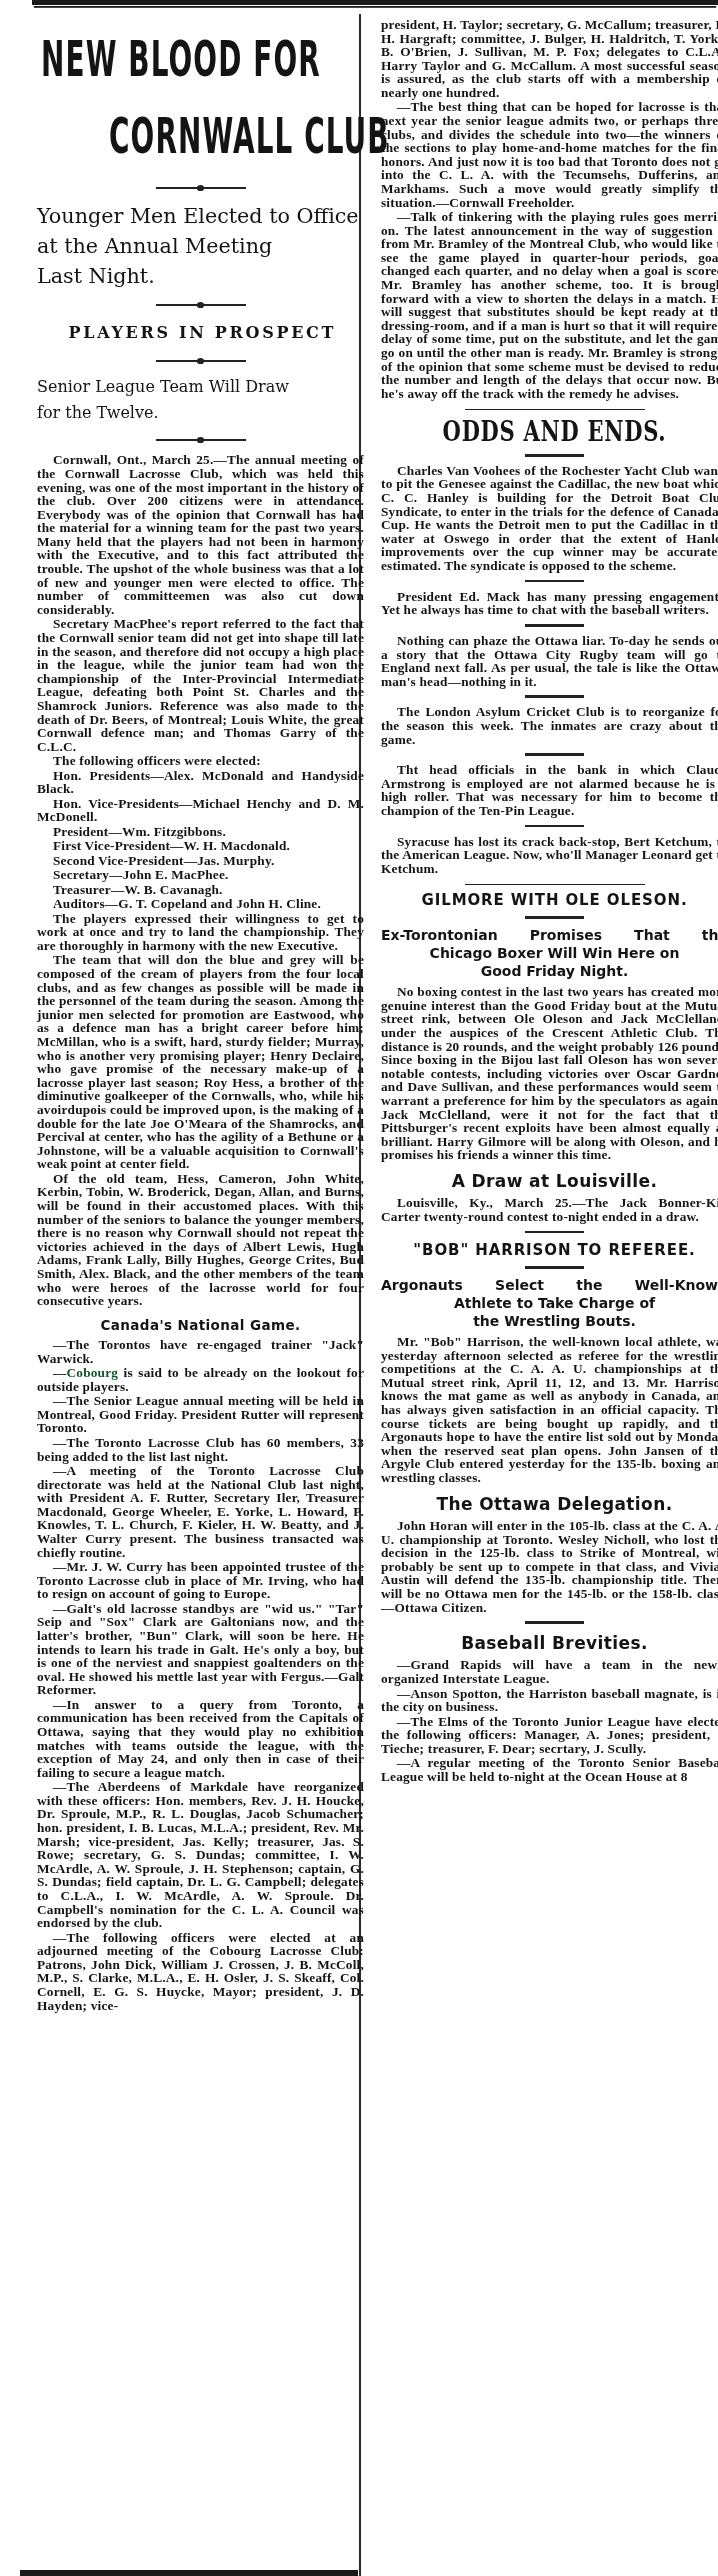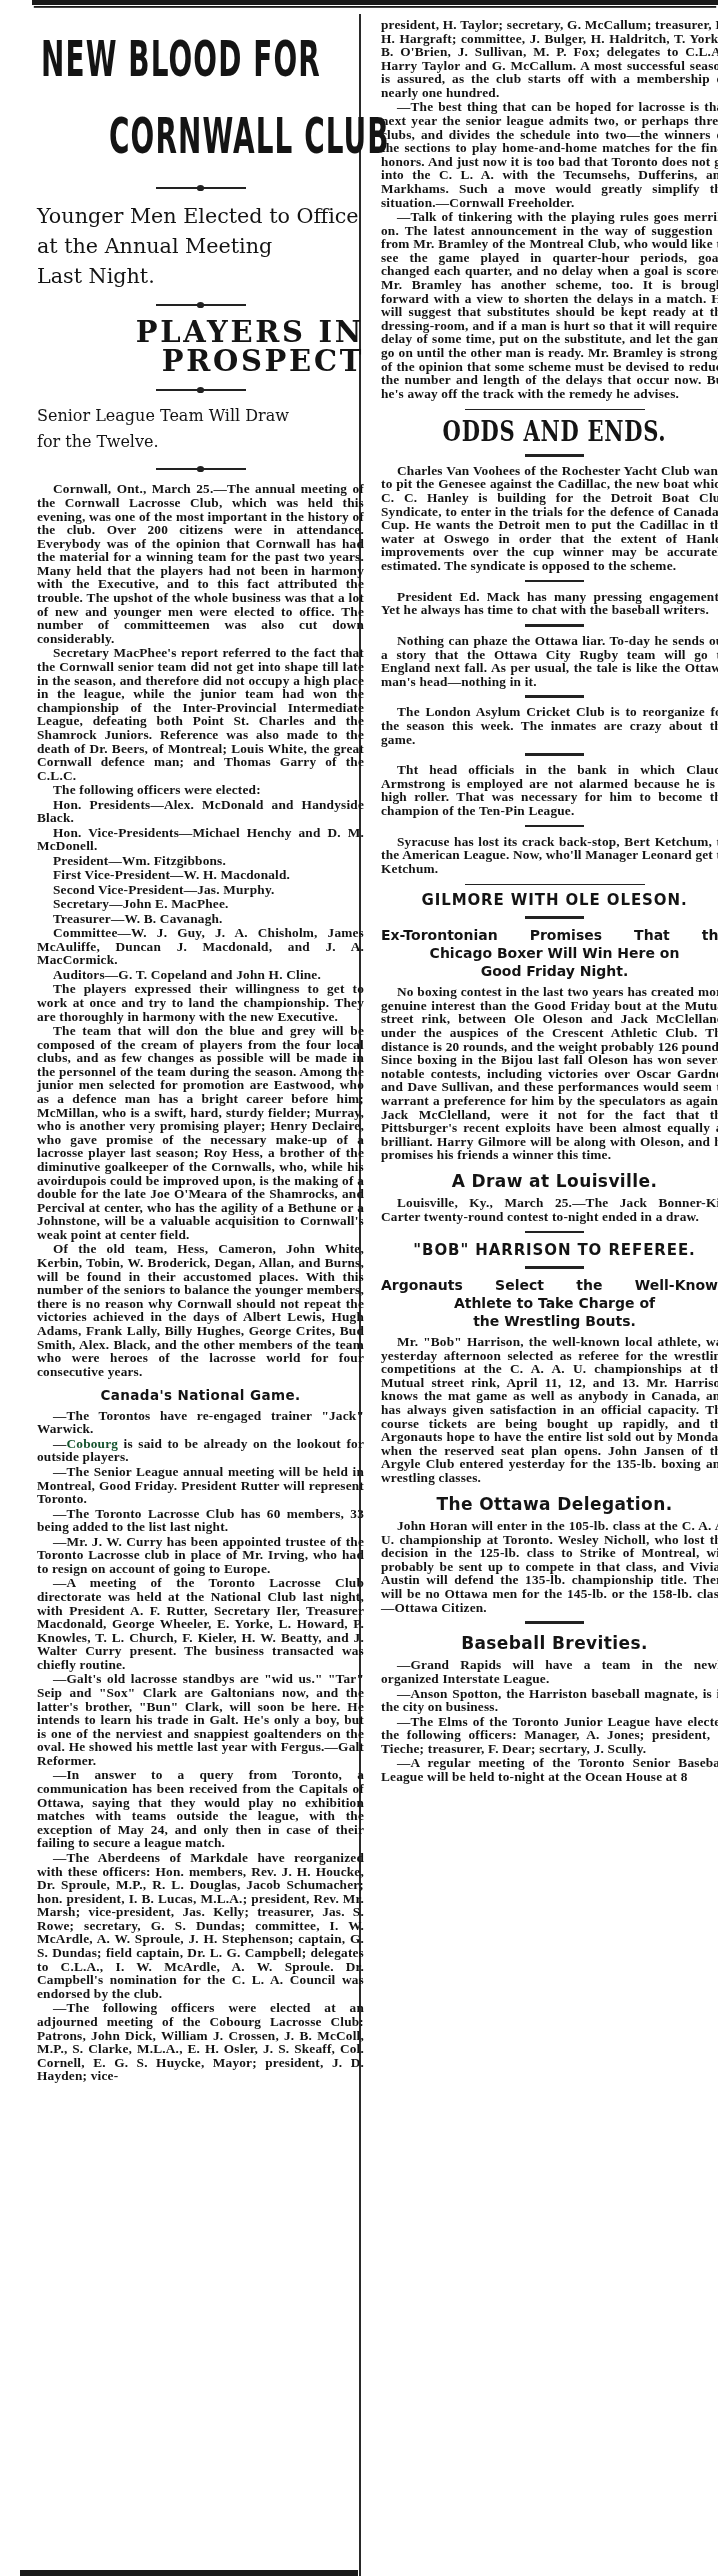--- a/index.html
+++ b/index.html
@@ -35,21 +35,21 @@
 
   .dash-sep { width: 90px; height: 1.8px; background: #222; margin: 12.6px auto; position: relative; }
   .dash-sep::after { content: ""; position: absolute; left: 41px; top: -1.8px; width: 7.2px; height: 5.4px; background: #222; border-radius: 50%; }
 
   .deck {
     font-family: "DejaVu Serif", "Liberation Serif", serif;
     text-align: left; margin: 0;
   }
   .deck.d1 { font-size: 20.7px; line-height: 30px; }
   .deck.d2 {
-    font-size: 29px; line-height: 29px; letter-spacing: 2.7px; text-align: right; padding-left: 3.6px; font-weight: bold;
+    font-size: 16px; line-height: 29px; letter-spacing: 2.7px; text-align: center; padding-left: 3.6px; font-weight: bold;
     font-family: "DejaVu Serif", serif;
   }
   .deck.d3 { font-size: 16px; line-height: 26px; }
 
   .body-text {
     font-family: "Liberation Serif", "DejaVu Serif", serif;
     font-weight: bold; font-size: 13.3px; line-height: 13.6px;
     text-align: justify; margin: 0 0 0.9px 0; text-indent: 16px;
     letter-spacing: 0.2px;
   }
@@ -103,34 +103,33 @@
   <p class="body-text">Cornwall, Ont., March 25.—The annual meeting of the Cornwall Lacrosse Club, which was held this evening, was one of the most important in the history of the club. Over 200 citizens were in attendance. Everybody was of the opinion that Cornwall has had the material for a winning team for the past two years. Many held that the players had not been in harmony with the Executive, and to this fact attributed the trouble. The upshot of the whole business was that a lot of new and younger men were elected to office. The number of committeemen was also cut down considerably.</p>
   <p class="body-text">Secretary MacPhee's report referred to the fact that the Cornwall senior team did not get into shape till late in the season, and therefore did not occupy a high place in the league, while the junior team had won the championship of the Inter-Provincial Intermediate League, defeating both Point St. Charles and the Shamrock Juniors. Reference was also made to the death of Dr. Beers, of Montreal; Louis White, the great Cornwall defence man; and Thomas Garry of the C.L.C.</p>
   <p class="body-text">The following officers were elected:</p>
   <p class="body-text">Hon. Presidents—Alex. McDonald and Handyside Black.</p>
   <p class="body-text">Hon. Vice-Presidents—Michael Henchy and D. M. McDonell.</p>
   <p class="body-text">President—Wm. Fitzgibbons.</p>
   <p class="body-text">First Vice-President—W. H. Macdonald.</p>
   <p class="body-text">Second Vice-President—Jas. Murphy.</p>
   <p class="body-text">Secretary—John E. MacPhee.</p>
   <p class="body-text">Treasurer—W. B. Cavanagh.</p>
-  <p class="body-text">Committee—W. J. Guy, J. A. Chisholm, James McAuliffe, Duncan J. Macdonald, and J. A. MacCormick.</p>
   <p class="body-text">Auditors—G. T. Copeland and John H. Cline.</p>
   <p class="body-text">The players expressed their willingness to get to work at once and try to land the championship. They are thoroughly in harmony with the new Executive.</p>
   <p class="body-text">The team that will don the blue and grey will be composed of the cream of players from the four local clubs, and as few changes as possible will be made in the personnel of the team during the season. Among the junior men selected for promotion are Eastwood, who as a defence man has a bright career before him; McMillan, who is a swift, hard, sturdy fielder; Murray, who is another very promising player; Henry Declaire, who gave promise of the necessary make-up of a lacrosse player last season; Roy Hess, a brother of the diminutive goalkeeper of the Cornwalls, who, while his avoirdupois could be improved upon, is the making of a double for the late Joe O'Meara of the Shamrocks, and Percival at center, who has the agility of a Bethune or a Johnstone, will be a valuable acquisition to Cornwall's weak point at center field.</p>
   <p class="body-text">Of the old team, Hess, Cameron, John White, Kerbin, Tobin, W. Broderick, Degan, Allan, and Burns, will be found in their accustomed places. With this number of the seniors to balance the younger members, there is no reason why Cornwall should not repeat the victories achieved in the days of Albert Lewis, Hugh Adams, Frank Lally, Billy Hughes, George Crites, Bud Smith, Alex. Black, and the other members of the team who were heroes of the lacrosse world for four consecutive years.</p>
 
   <div class="sub-head italicish">Canada's National Game.</div>
 
   <p class="body-text">—The Torontos have re-engaged trainer "Jack" Warwick.</p>
   <p class="body-text"><span>—</span><span class="red-word">Cobourg</span><span> is said to be already on the lookout for outside players.</span></p>
   <p class="body-text">—The Senior League annual meeting will be held in Montreal, Good Friday. President Rutter will represent Toronto.</p>
   <p class="body-text">—The Toronto Lacrosse Club has 60 members, 33 being added to the list last night.</p>
+  <p class="body-text">—A meeting of the Toronto Lacrosse Club directorate was held at the National Club last night, with President A. F. Rutter, Secretary Iler, Treasurer Macdonald, George Wheeler, E. Yorke, L. Howard, P. Knowles, T. L. Church, F. Kieler, H. W. Beatty, and J. Walter Curry present. The business transacted was chiefly routine.</p>
   <p class="body-text">—Mr. J. W. Curry has been appointed trustee of the Toronto Lacrosse club in place of Mr. Irving, who had to resign on account of going to Europe.</p>
-  <p class="body-text">—A meeting of the Toronto Lacrosse Club directorate was held at the National Club last night, with President A. F. Rutter, Secretary Iler, Treasurer Macdonald, George Wheeler, E. Yorke, L. Howard, P. Knowles, T. L. Church, F. Kieler, H. W. Beatty, and J. Walter Curry present. The business transacted was chiefly routine.</p>
   <p class="body-text">—Galt's old lacrosse standbys are "wid us." "Tar" Seip and "Sox" Clark are Galtonians now, and the latter's brother, "Bun" Clark, will soon be here. He intends to learn his trade in Galt. He's only a boy, but is one of the nerviest and snappiest goaltenders on the oval. He showed his mettle last year with Fergus.—Galt Reformer.</p>
   <p class="body-text">—In answer to a query from Toronto, a communication has been received from the Capitals of Ottawa, saying that they would play no exhibition matches with teams outside the league, with the exception of May 24, and only then in case of their failing to secure a league match.</p>
   <p class="body-text">—The Aberdeens of Markdale have reorganized with these officers: Hon. members, Rev. J. H. Houcke, Dr. Sproule, M.P., R. L. Douglas, Jacob Schumacher; hon. president, I. B. Lucas, M.L.A.; president, Rev. Mr. Marsh; vice-president, Jas. Kelly; treasurer, Jas. S. Rowe; secretary, G. S. Dundas; committee, I. W. McArdle, A. W. Sproule, J. H. Stephenson; captain, G. S. Dundas; field captain, Dr. L. G. Campbell; delegates to C.L.A., I. W. McArdle, A. W. Sproule. Dr. Campbell's nomination for the C. L. A. Council was endorsed by the club.</p>
   <p class="body-text">—The following officers were elected at an adjourned meeting of the Cobourg Lacrosse Club: Patrons, John Dick, William J. Crossen, J. B. McColl, M.P., S. Clarke, M.L.A., E. H. Osler, J. S. Skeaff, Col. Cornell, E. G. S. Huycke, Mayor; president, J. D. Hayden; vice-</p>
 </div>
 <div class="bottom-rule"></div>
 
 <div class="col-right">
   <p class="body-text noind">president, H. Taylor; secretary, G. McCallum; treasurer, E. H. Hargraft; committee, J. Bulger, H. Haldritch, T. Yorke, B. O'Brien, J. Sullivan, M. P. Fox; delegates to C.L.A., Harry Taylor and G. McCallum. A most successful season is assured, as the club starts off with a membership of nearly one hundred.</p>
   <p class="body-text">—The best thing that can be hoped for lacrosse is that next year the senior league admits two, or perhaps three, clubs, and divides the schedule into two—the winners of the sections to play home-and-home matches for the final honors. And just now it is too bad that Toronto does not go into the C. L. A. with the Tecumsehs, Dufferins, and Markhams. Such a move would greatly simplify the situation.—Cornwall Freeholder.</p>

